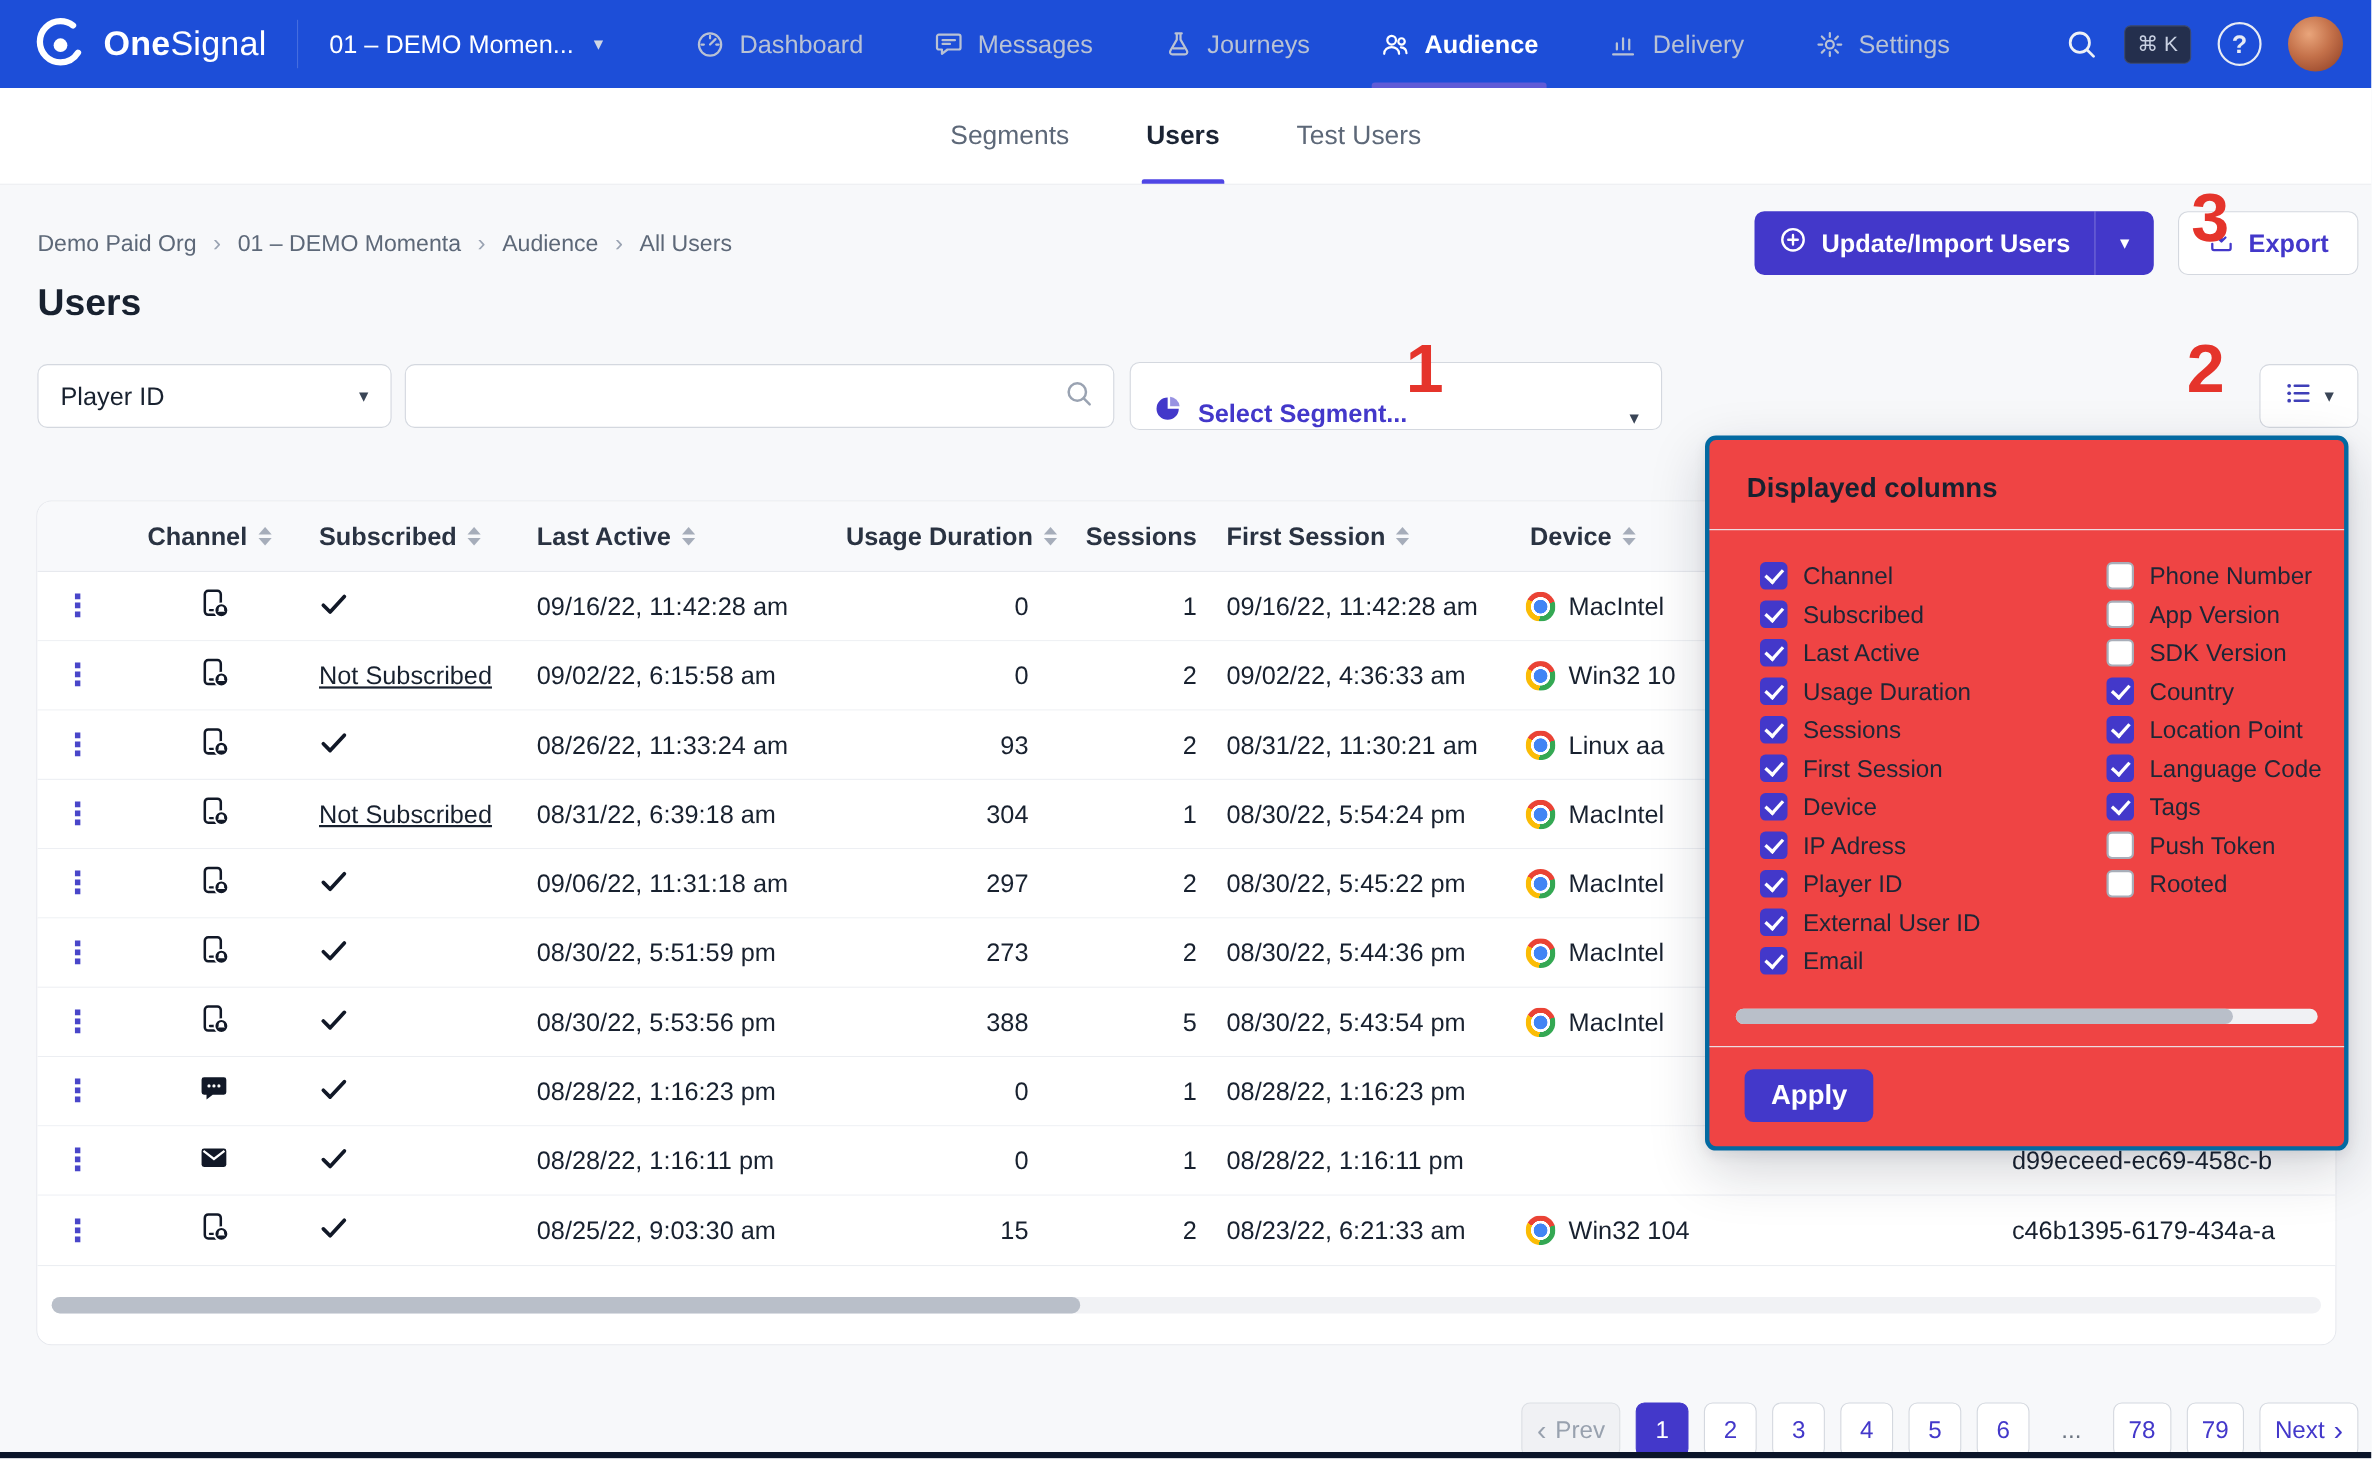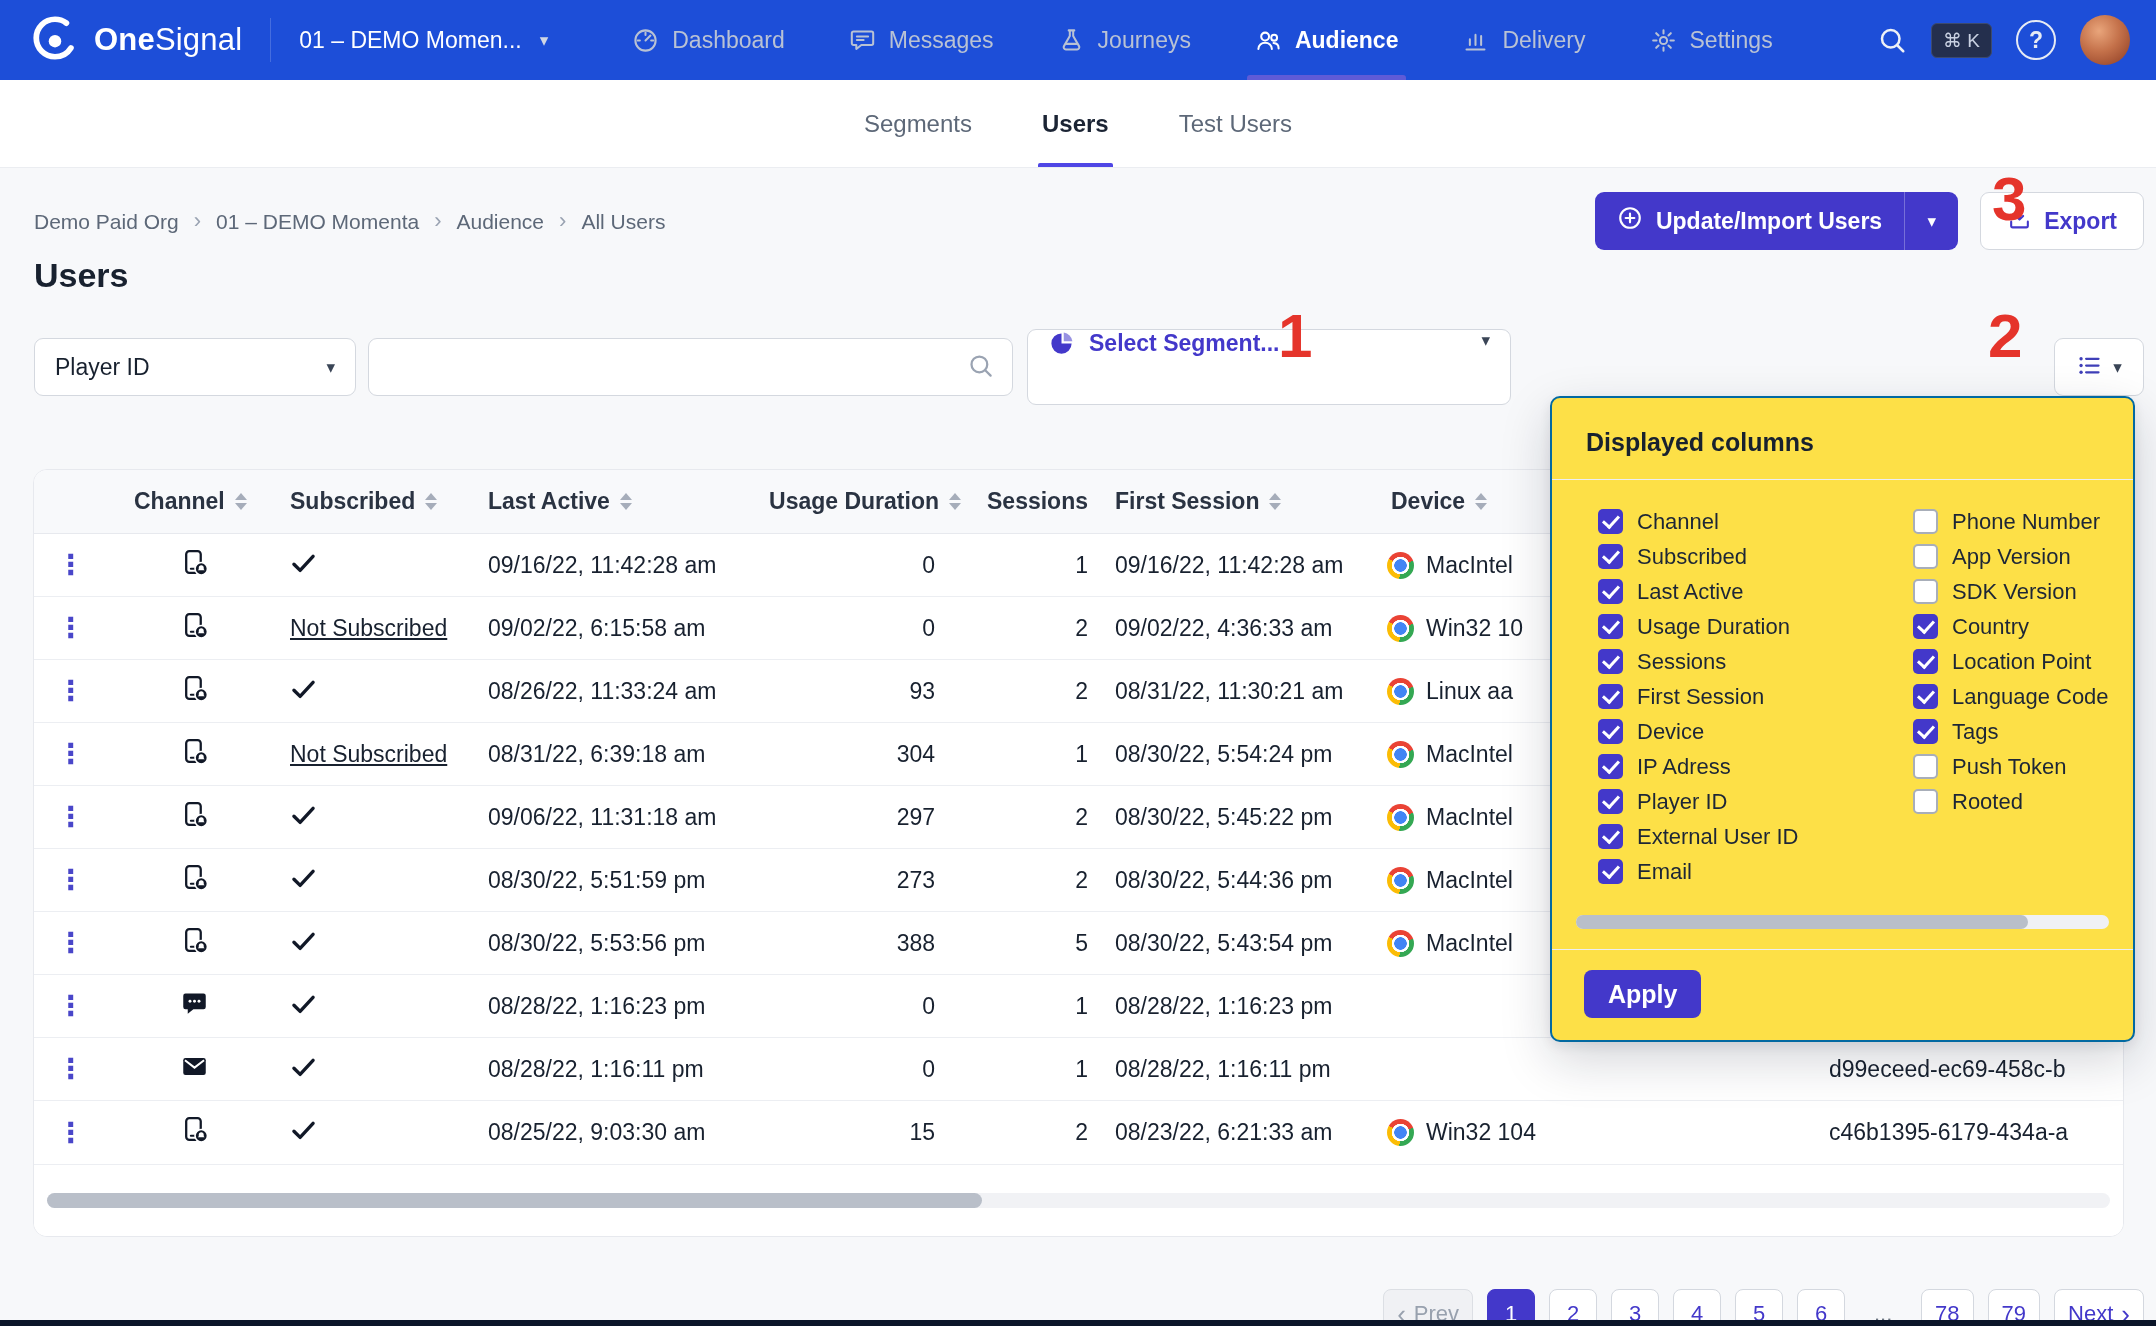--- a/index.html
+++ b/index.html
@@ -44,21 +44,21 @@
   .btn-export{display:flex;align-items:center;gap:12px;height:58px;padding:0 26px;background:#fff;border:1px solid #d4d8df;border-radius:9px;color:#4338CA;font-size:23px;font-weight:600;cursor:pointer;}
 
   .page-title{font-size:34px;font-weight:700;color:#18212f;padding:0 34px;margin-top:6px;}
 
   
   .filter-row{display:flex;align-items:center;padding:0 12px 0 34px;margin-top:34px;}
   .select-field{width:322px;height:58px;background:#fff;border:1px solid #d4d8df;border-radius:9px;display:flex;align-items:center;justify-content:space-between;padding:0 20px;font-size:23px;color:#18212f;cursor:pointer;}
   .dark-caret{font-size:17px;color:#3a4556;}
   .search-box{width:645px;height:58px;background:#fff;border:1px solid #d4d8df;border-radius:9px;display:flex;align-items:center;padding:0 18px;margin-left:12px;}
   .search-box input{flex:1;border:none;outline:none;font-size:23px;font-family:inherit;color:#18212f;background:transparent;}
-  .segment-select{width:484px;height:76px;background:#fff;border:1px solid #d4d8df;border-radius:9px;display:flex;align-items:flex-start;gap:14px;padding:0 20px;margin-left:14px;cursor:pointer;}
+  .segment-select{width:484px;height:62px;background:#fff;border:1px solid #d4d8df;border-radius:9px;display:flex;align-items:flex-end;gap:14px;padding:0 20px;margin-left:14px;cursor:pointer;}
   .segment-label{color:#4338CA;font-size:23px;font-weight:600;flex:1;}
   .columns-btn{margin-left:auto;width:90px;height:58px;background:#fff;border:1px solid #d4d8df;border-radius:9px;display:flex;align-items:center;justify-content:center;gap:10px;cursor:pointer;}
 
   
   .table-card{margin:64px 32px 0 33px;background:#fff;border:1px solid #e7e9ee;border-radius:14px;overflow:hidden;position:relative;}
   .thead{display:flex;height:64px;background:#f8f9fb;border-bottom:1px solid #e7e9ee;align-items:center;width:2173px;min-width:2173px;}
   .tr{display:flex;height:63px;align-items:center;border-bottom:1px solid #eceef2;width:2173px;min-width:2173px;background:#fff;}
   .tr:last-child{border-bottom:none;}
   .td,.th{flex:none;display:flex;align-items:center;font-size:23px;color:#18212f;overflow:hidden;white-space:nowrap;}
   .th{font-weight:600;color:#2a3342;}
@@ -92,21 +92,21 @@
 
   
   .pagination{display:flex;justify-content:flex-end;align-items:center;gap:14px;padding:0 12px;margin-top:52px;}
   .pg{min-width:48px;height:50px;display:flex;align-items:center;justify-content:center;background:#fff;border:1px solid #d4d8df;border-radius:8px;color:#4338CA;font-size:22px;padding:0 13px;cursor:pointer;gap:8px;}
   .pg.active{background:#4338CA;color:#fff;border-color:#4338CA;}
   .pg.prev{background:#f0f1f4;color:#98a1ae;border-color:#dcdfe4;}
   .pg.ellipsis{color:#6b7480;border:none;background:transparent;}
   .chev{font-size:26px;line-height:1;}
 
   
-  .popover{position:absolute;left:1550px;top:396px;width:585px;background:#fde047;border:2px solid #0369a1;border-radius:10px;
+  .popover{position:absolute;left:1550px;top:396px;width:585px;background:#ef4444;border:4px solid #0369a1;border-radius:10px;
     box-shadow:0 18px 50px rgba(15,23,42,.18),0 4px 12px rgba(15,23,42,.08);z-index:60;}
   .pop-head{padding:30px 34px 22px;border-bottom:1px solid #eceef2;}
   .pop-title{font-size:25px;font-weight:700;color:#18212f;}
   .pop-body{display:flex;padding:24px 20px 0 46px;}
   .pop-col{display:flex;flex-direction:column;}
   .pop-col.left{width:315px;}
   .cb-row{display:flex;align-items:center;height:35px;gap:14px;cursor:pointer;}
   .cb{width:25px;height:25px;border-radius:5px;flex:none;position:relative;}
   .cb.checked{background:#4338CA;}
   .cb.checked::after{content:"";position:absolute;left:8px;top:3px;width:7px;height:13px;border-right:3px solid #fff;border-bottom:3px solid #fff;transform:rotate(42deg);}

